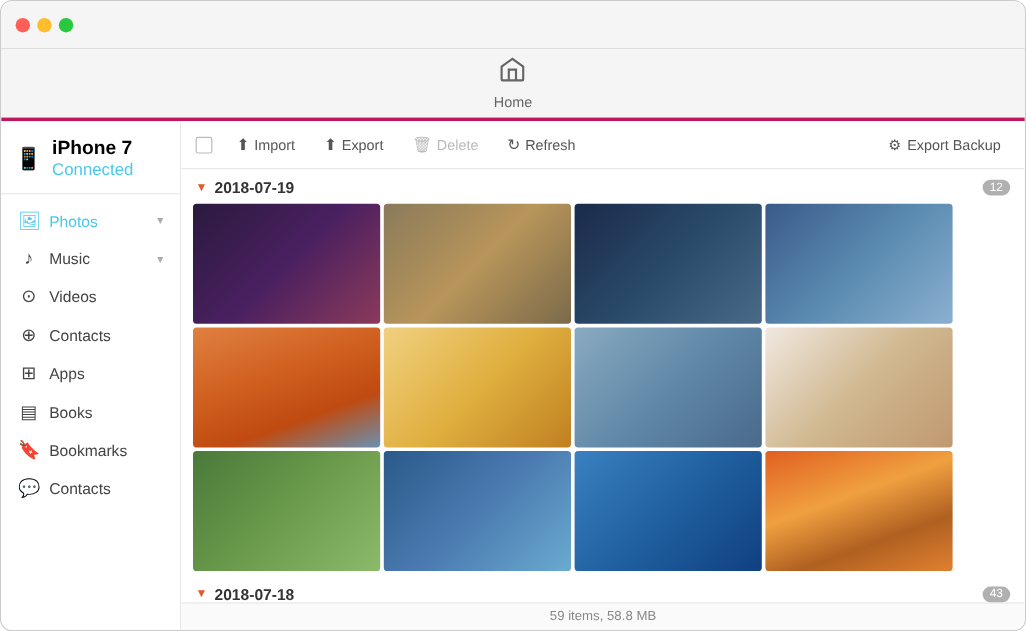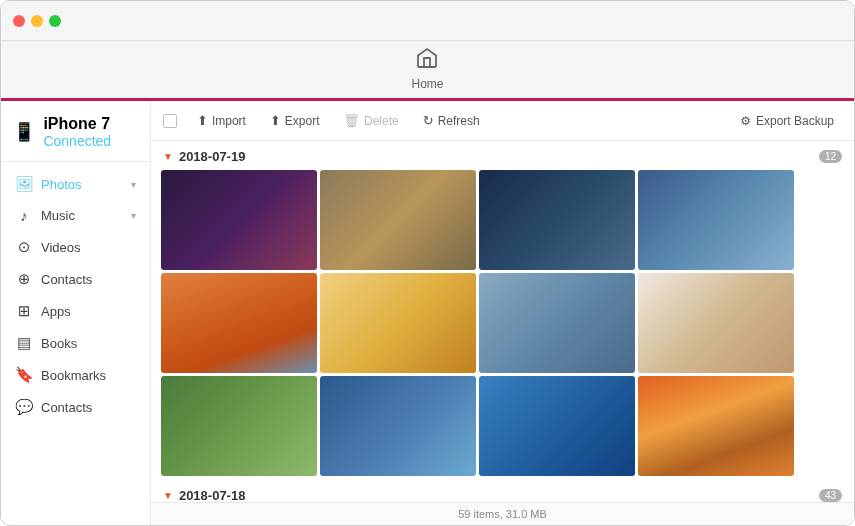--- a/index.html
+++ b/index.html
@@ -355,17 +355,17 @@
           <span class="date-arrow">▼</span>
           <span class="date-label">2018-07-18</span>
           <span class="date-count">43</span>
         </div>
 
       </div>
 
     </div>
 
     <div class="status-bar">
-      <span>59 items, 31.0 MB</span>
+      <span>59 items, 58.8 MB</span>
     </div>
 
   </div>
 </div>
 
 </body></html>

